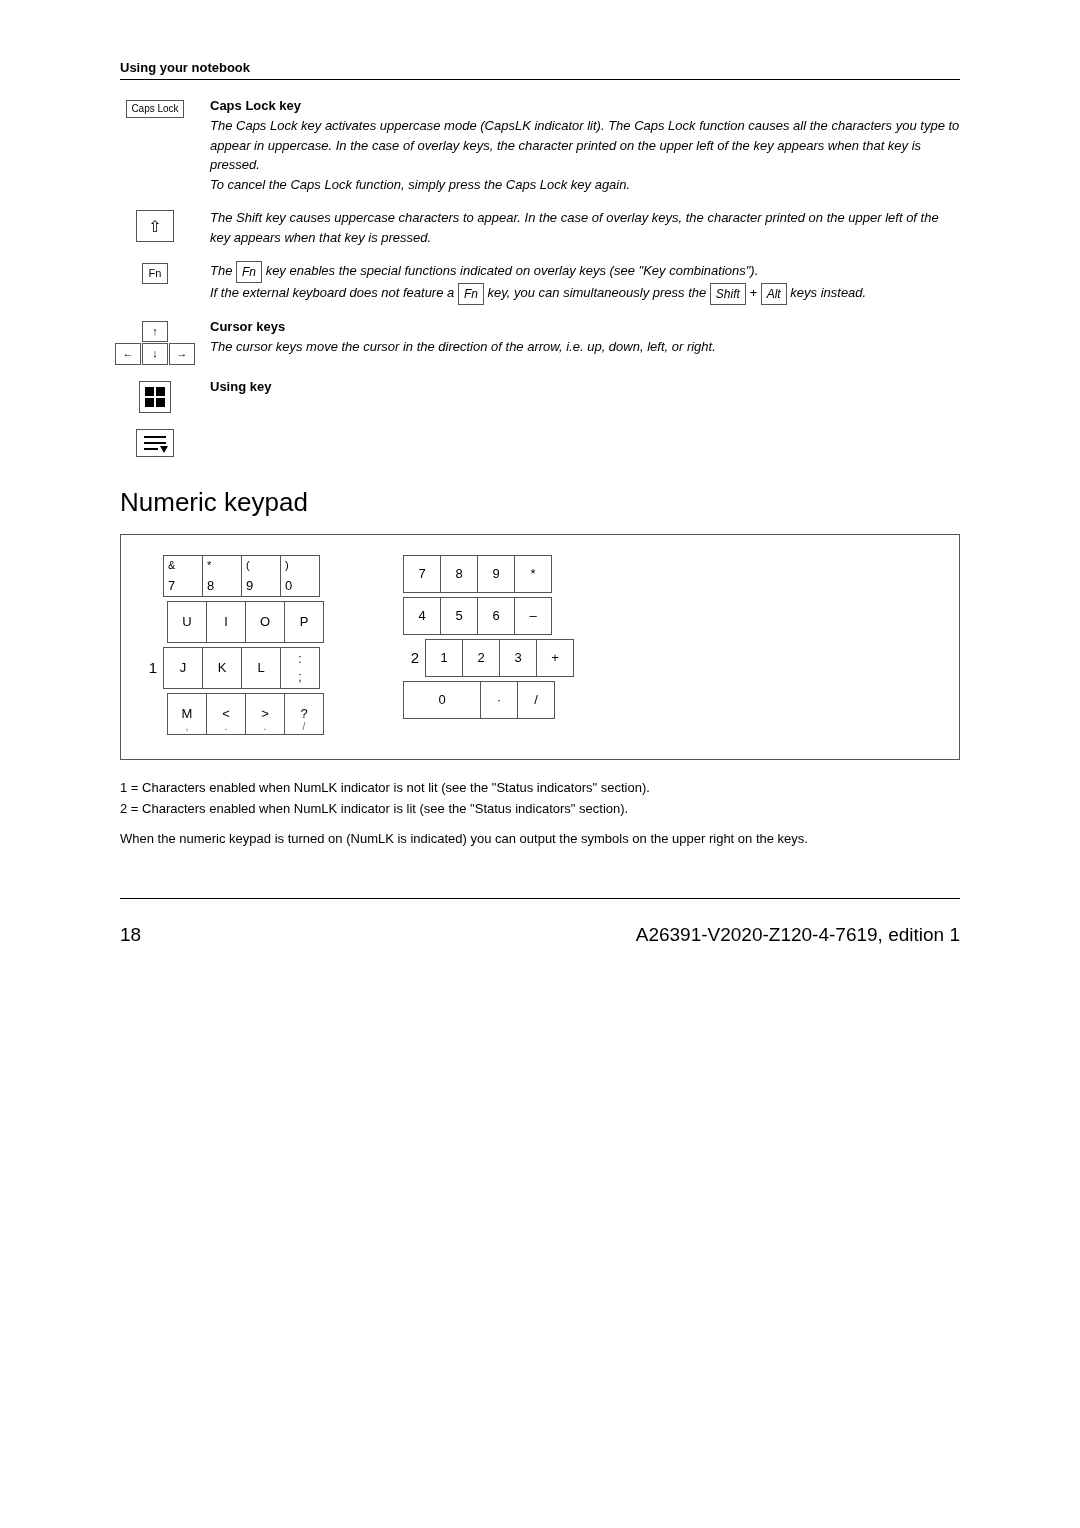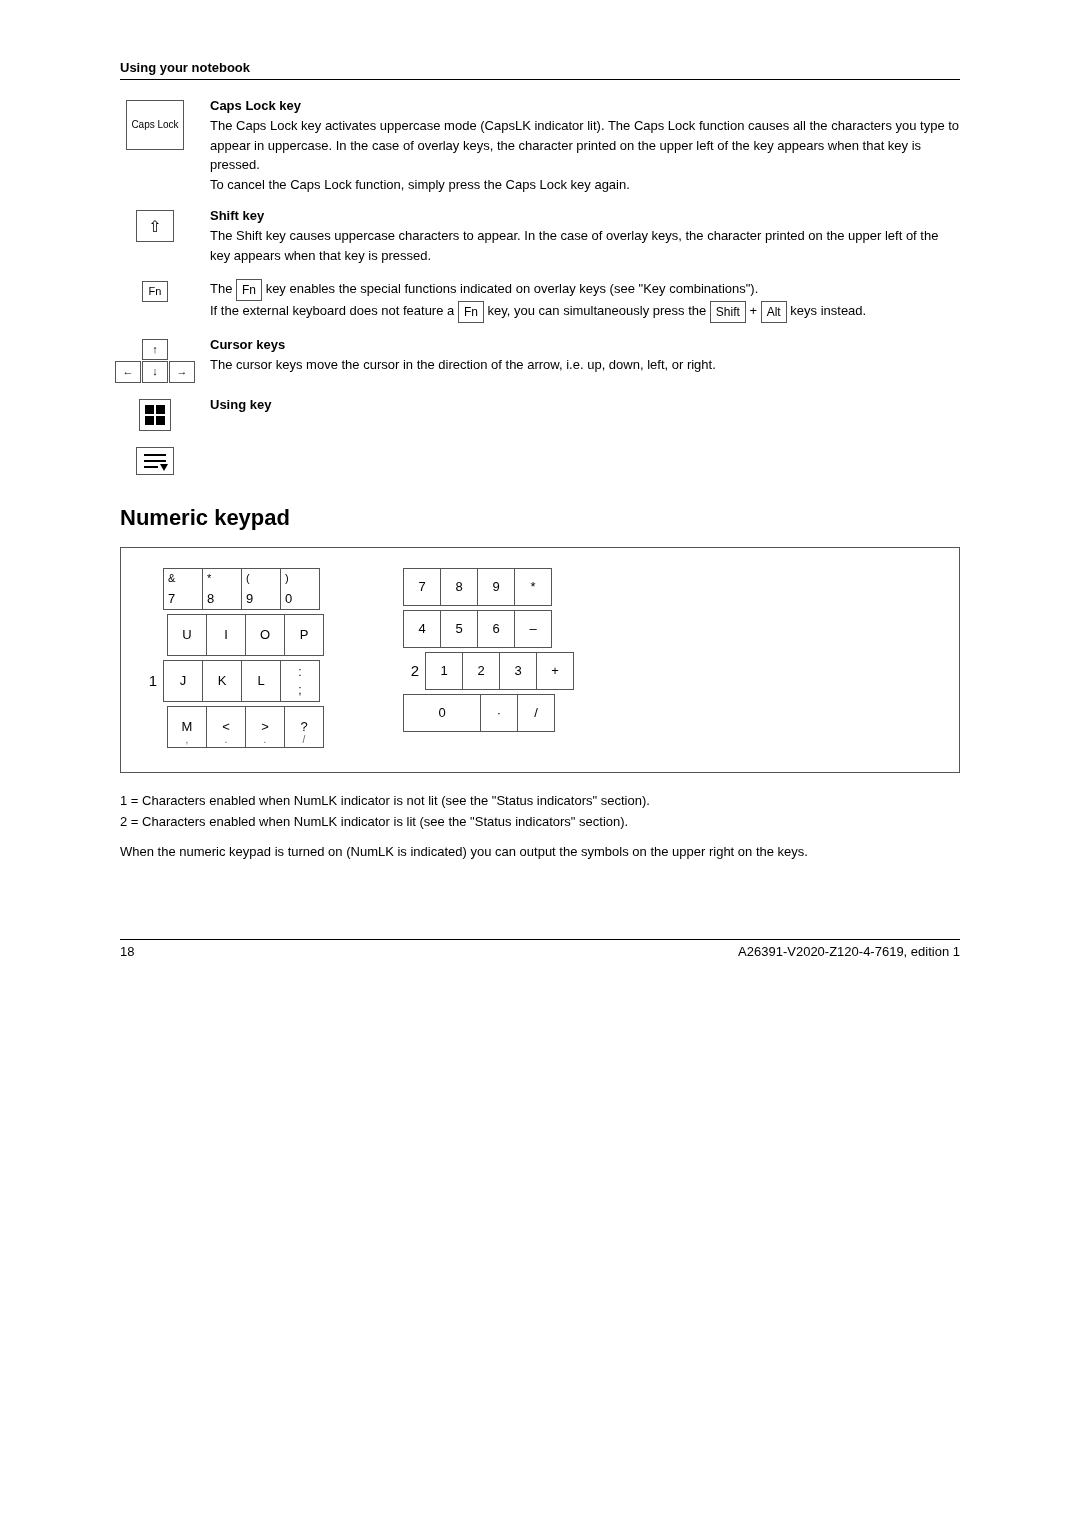--- a/index.html
+++ b/index.html
@@ -44,21 +44,21 @@
       padding: 2px 6px;
       font-size: 11px;
       display: inline-block;
       background: #fff;
       min-width: 20px;
       text-align: center;
       line-height: 1.4;
     }
     .key-box-small {
       font-size: 10px;
-      padding: 17px 4px;
+      padding: 1px 4px;
     }
     .key-box-pause {
       font-size: 10px;
       padding: 2px 5px;
       line-height: 1.2;
       text-align: center;
     }
     .key-arrow-group {
       display: flex;
       flex-direction: column;
@@ -73,32 +73,33 @@
       flex: 1;
     }
     .key-title {
       font-weight: bold;
       font-size: 13px;
       margin-bottom: 3px;
     }
     .key-desc {
       font-size: 13px;
       line-height: 1.5;
+      font-style: italic;
     }
     .inline-key {
       border: 1px solid #555;
       padding: 1px 5px;
       font-size: 12px;
       display: inline-block;
       background: #fff;
       vertical-align: middle;
     }
     .numeric-section-title {
-      font-size: 22px;
-      font-weight: bold;
+      font-size: 26px;
+      font-weight: normal;
       margin-bottom: 16px;
       margin-top: 10px;
     }
     .keypad-container {
       border: 1px solid #555;
       padding: 20px;
       margin-bottom: 18px;
       display: flex;
       gap: 40px;
       align-items: flex-start;
@@ -163,25 +164,25 @@
       font-size: 13px;
       margin-right: -1px;
     }
     .notes {
       font-size: 13px;
       line-height: 1.6;
       margin-bottom: 10px;
     }
     .footer-line {
       border-top: 1px solid #000;
-      margin-top: 76px;
-      padding-top: 4px;
+      margin-top: 48px;
+      padding-top: 25px;
       display: flex;
       justify-content: space-between;
-      font-size: 13px;
+      font-size: 19px;
     }
     .windows-icon {
       width: 32px;
       height: 32px;
       border: 1px solid #555;
       display: flex;
       align-items: center;
       justify-content: center;
     }
     .menu-icon {
@@ -220,21 +221,20 @@
       <div class="key-desc" style="white-space: pre-line;">The Caps Lock key activates uppercase mode (CapsLK indicator lit). The Caps Lock function causes all the characters you type to appear in uppercase. In the case of overlay keys, the character printed on the upper left of the key appears when that key is pressed.
 To cancel the Caps Lock function, simply press the Caps Lock key again.</div>
     </div>
   </div>
 
   <div class="key-entry">
     <div class="key-icon">
       <div class="shift-icon">⇧</div>
     </div>
     <div class="key-content">
-      <div class="key-title">Shift key</div>
       <div class="key-desc">The Shift key causes uppercase characters to appear. In the case of overlay keys, the character printed on the upper left of the key appears when that key is pressed.</div>
     </div>
   </div>
 
   <div class="key-entry">
     <div class="key-icon">
       <div class="key-box">Fn</div>
     </div>
     <div class="key-content">
       <div class="key-desc">

